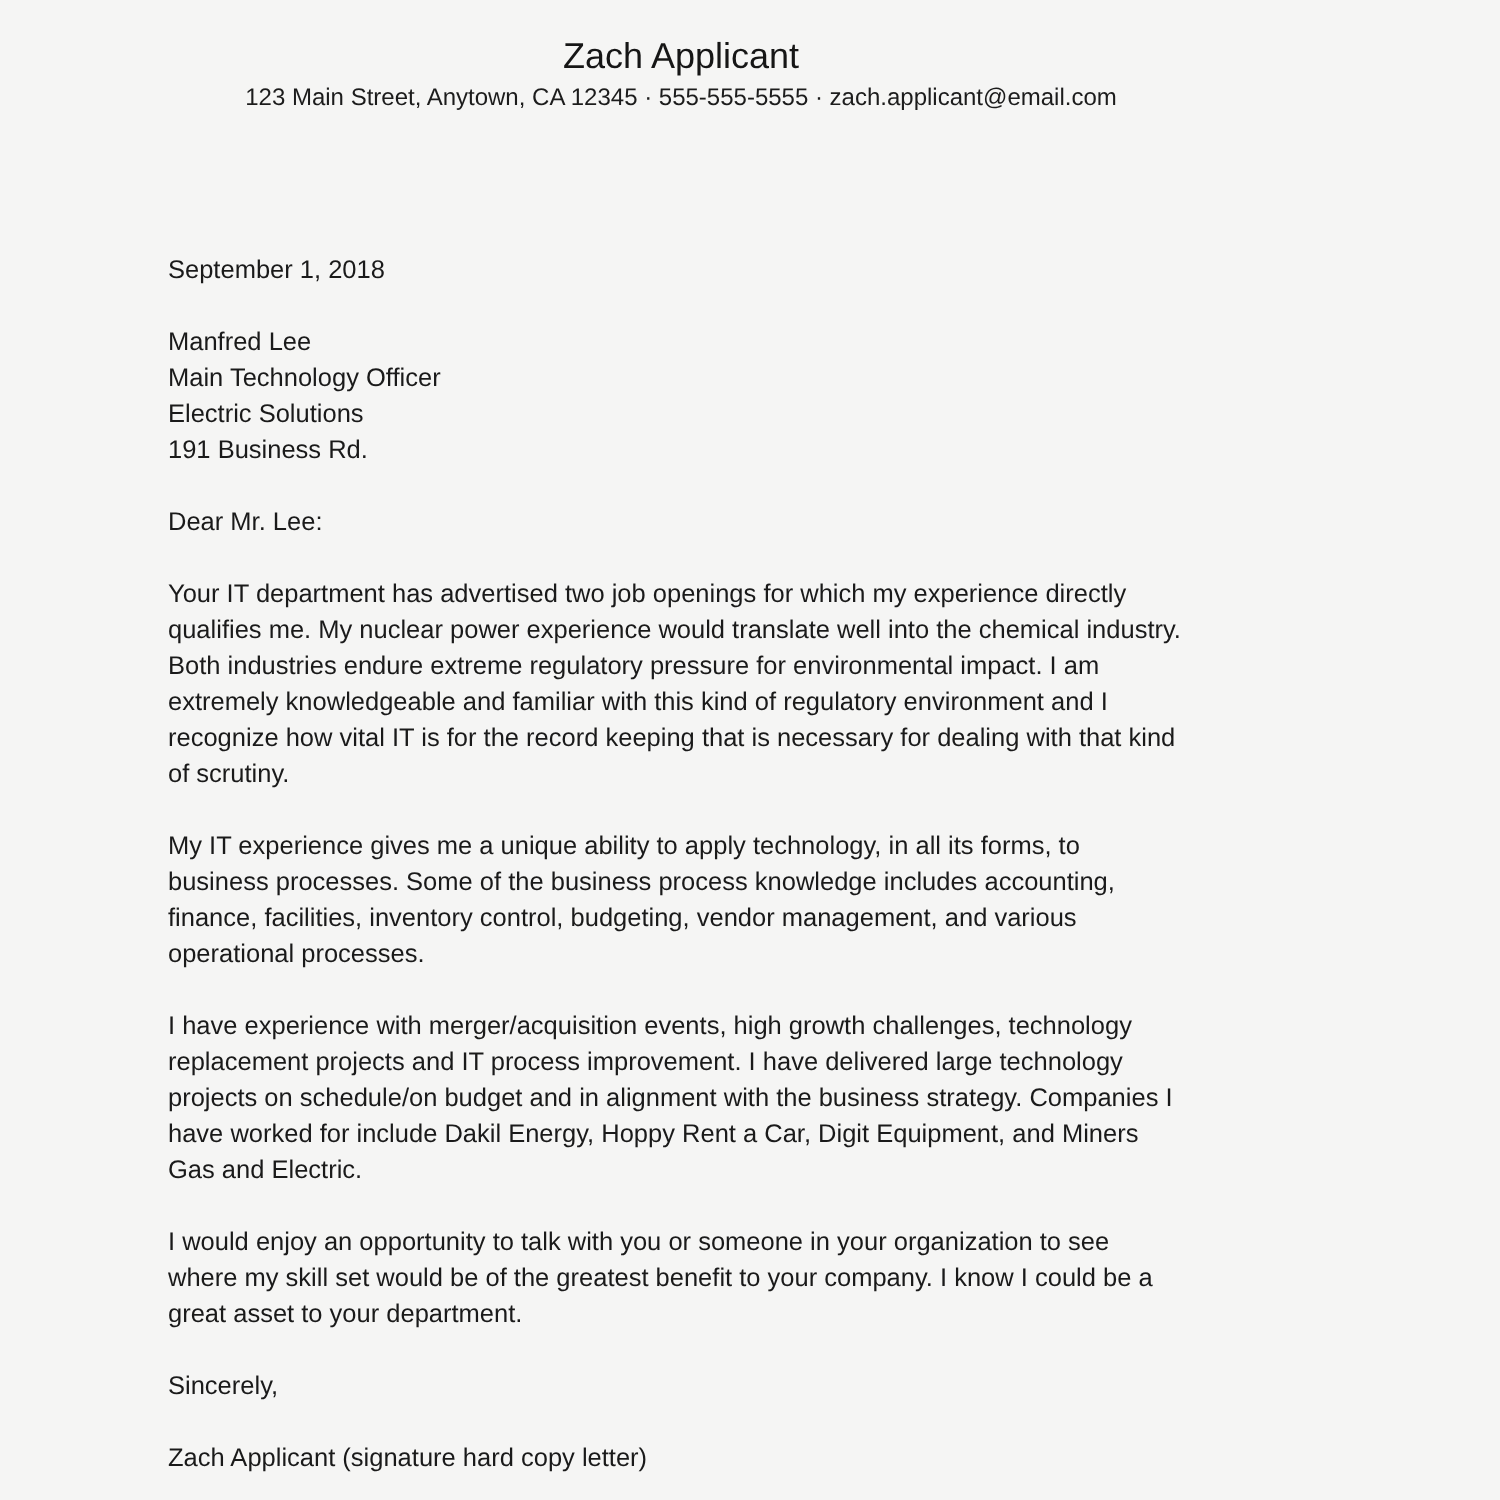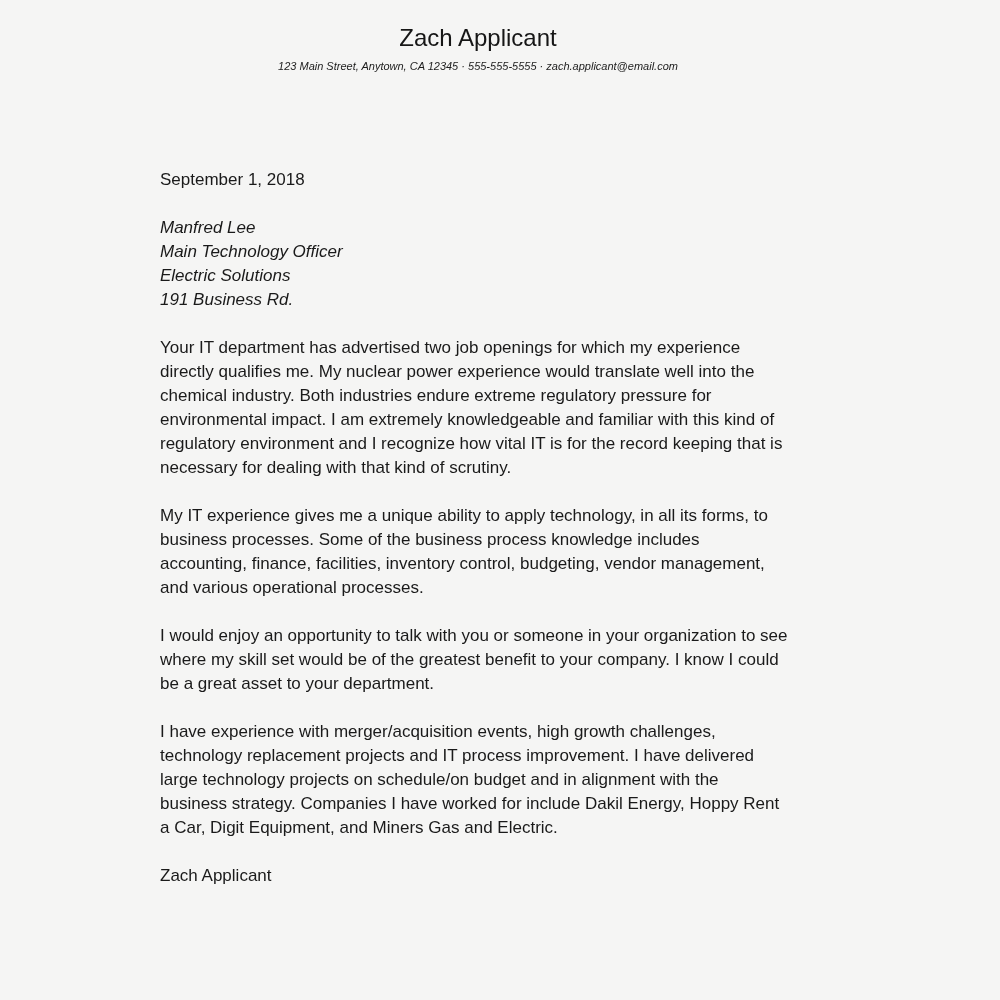--- a/index.html
+++ b/index.html
@@ -11,52 +11,49 @@
     height: 1000px;
     background: #f5f5f4;
     font-family: "Liberation Sans", sans-serif;
     color: #1c1c1c;
     overflow: hidden;
   }
   .page {
     width: 908px;
     height: 1000px;
     box-sizing: border-box;
-    padding-left: 48px;
   }
   .letter-header {
     text-align: center;
     padding-top: 22px;
   }
   .letter-header .name {
     font-size: 24px;
     font-weight: 400;
     line-height: 32px;
     margin: 0;
     color: #161616;
   }
   .letter-header .contact {
-    font-size: 11px;
+    font-size: 16px;
     line-height: 20px;
     margin: 2px 0 0 0;
     color: #1c1c1c;
-    font-style: italic;
   }
   .letter-body {
     margin: 92px 118px 0 112px;
     font-size: 17px;
     line-height: 24px;
     color: #1a1a1a;
   }
   .letter-body p {
     margin: 0 0 24px 0;
   }
   .letter-body .block-line {
     display: block;
-    font-style: italic;
   }
   .letter-body .no-bottom {
     margin-bottom: 0;
   }
 </style>
 </head>
 <body>
 
 <div class="page">
 
@@ -69,28 +66,31 @@
 
     <p>September 1, 2018</p>
 
     <p>
       <span class="block-line">Manfred Lee</span>
       <span class="block-line">Main Technology Officer</span>
       <span class="block-line">Electric Solutions</span>
       <span class="block-line">191 Business Rd.</span>
     </p>
 
+    <p>Dear Mr. Lee:</p>
 
     <p>Your IT department has advertised two job openings for which my experience directly qualifies me. My nuclear power experience would translate well into the chemical industry. Both industries endure extreme regulatory pressure for environmental impact. I am extremely knowledgeable and familiar with this kind of regulatory environment and I recognize how vital IT is for the record keeping that is necessary for dealing with that kind of scrutiny.</p>
 
     <p>My IT experience gives me a unique ability to apply technology, in all its forms, to business processes. Some of the business process knowledge includes accounting, finance, facilities, inventory control, budgeting, vendor management, and various operational processes.</p>
 
+    <p>I have experience with merger/acquisition events, high growth challenges, technology replacement projects and IT process improvement. I have delivered large technology projects on schedule/on budget and in alignment with the business strategy. Companies I have worked for include Dakil Energy, Hoppy Rent a Car, Digit Equipment, and Miners Gas and Electric.</p>
+
     <p>I would enjoy an opportunity to talk with you or someone in your organization to see where my skill set would be of the greatest benefit to your company. I know I could be a great asset to your department.</p>
 
-    <p>I have experience with merger/acquisition events, high growth challenges, technology replacement projects and IT process improvement. I have delivered large technology projects on schedule/on budget and in alignment with the business strategy. Companies I have worked for include Dakil Energy, Hoppy Rent a Car, Digit Equipment, and Miners Gas and Electric.</p>
+    <p>Sincerely,</p>
 
-
+    <p>Zach Applicant (signature hard copy letter)</p>
 
     <p class="no-bottom">Zach Applicant</p>
 
   </div>
 
 </div>
 
 </body></html>

